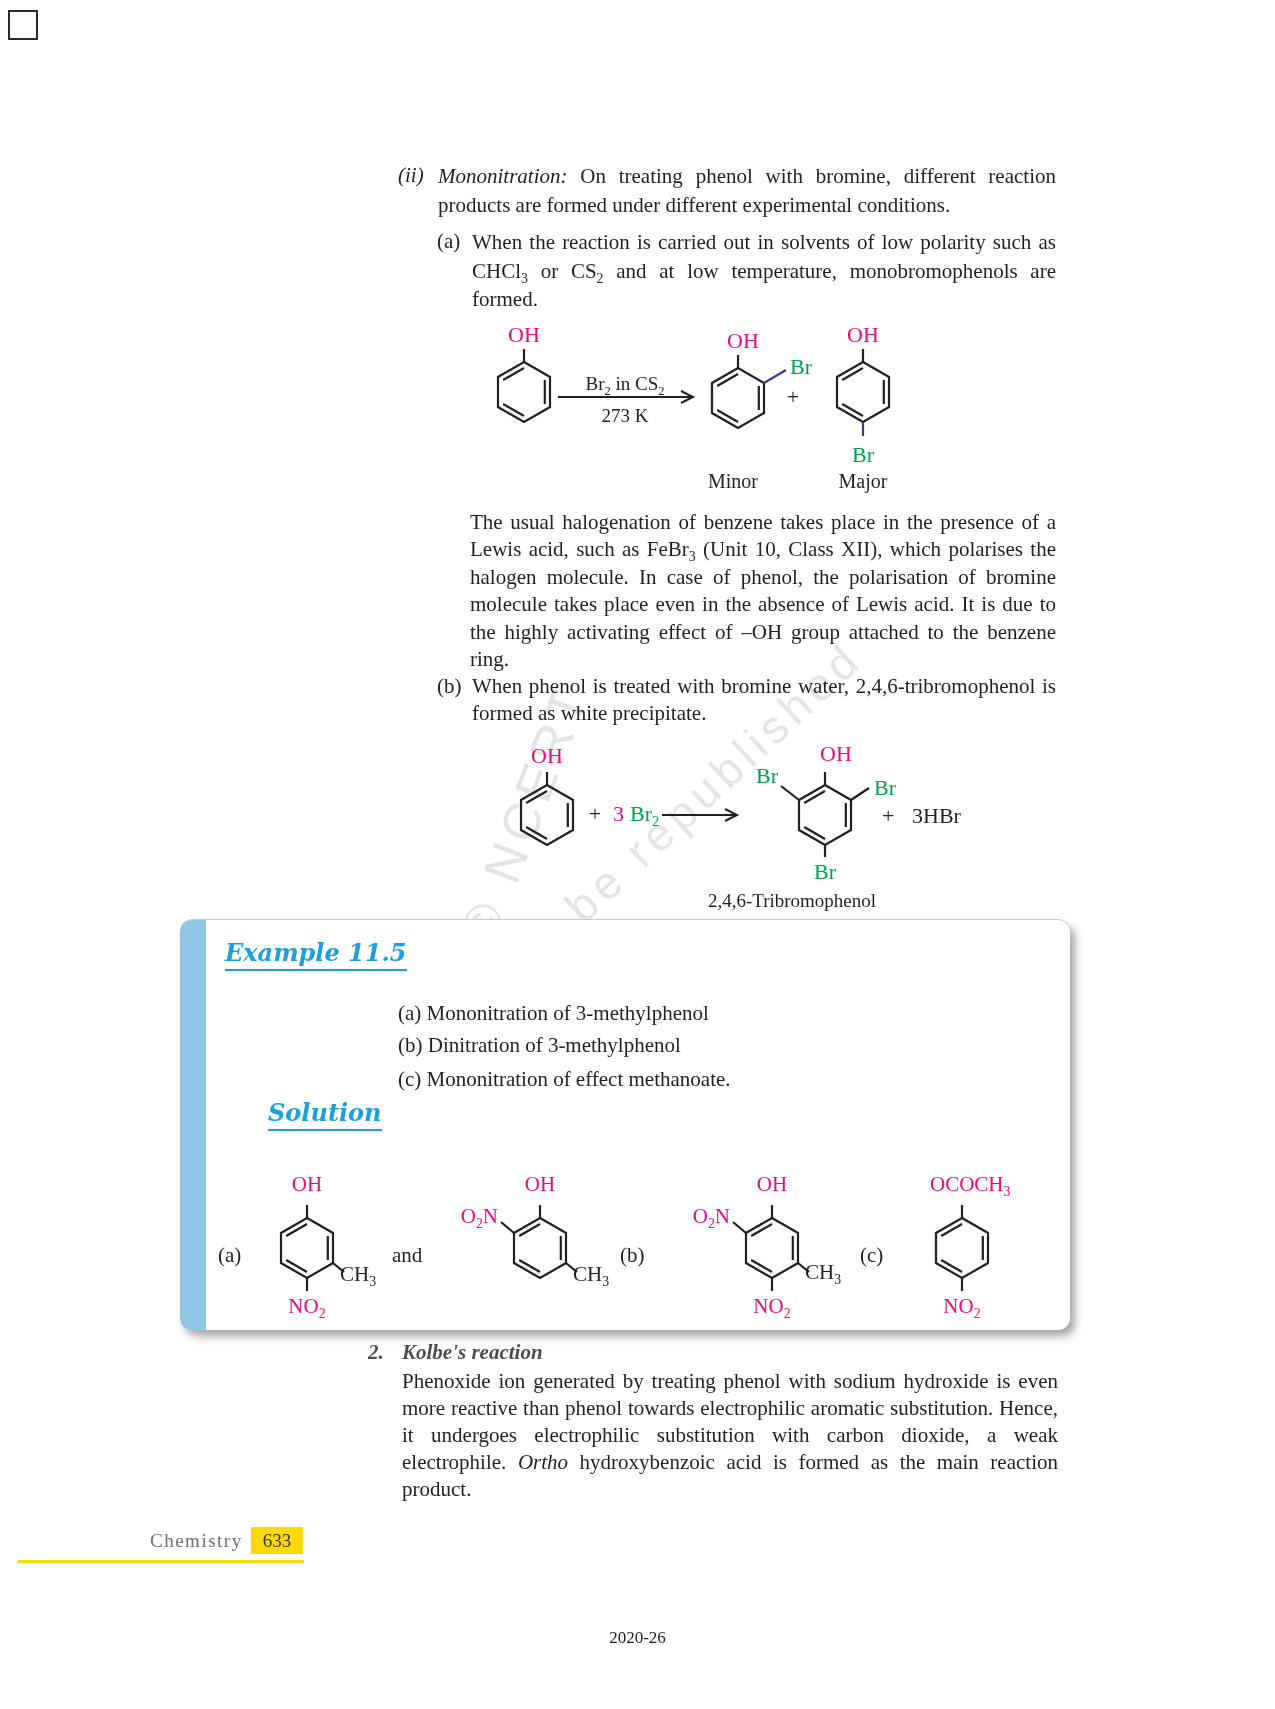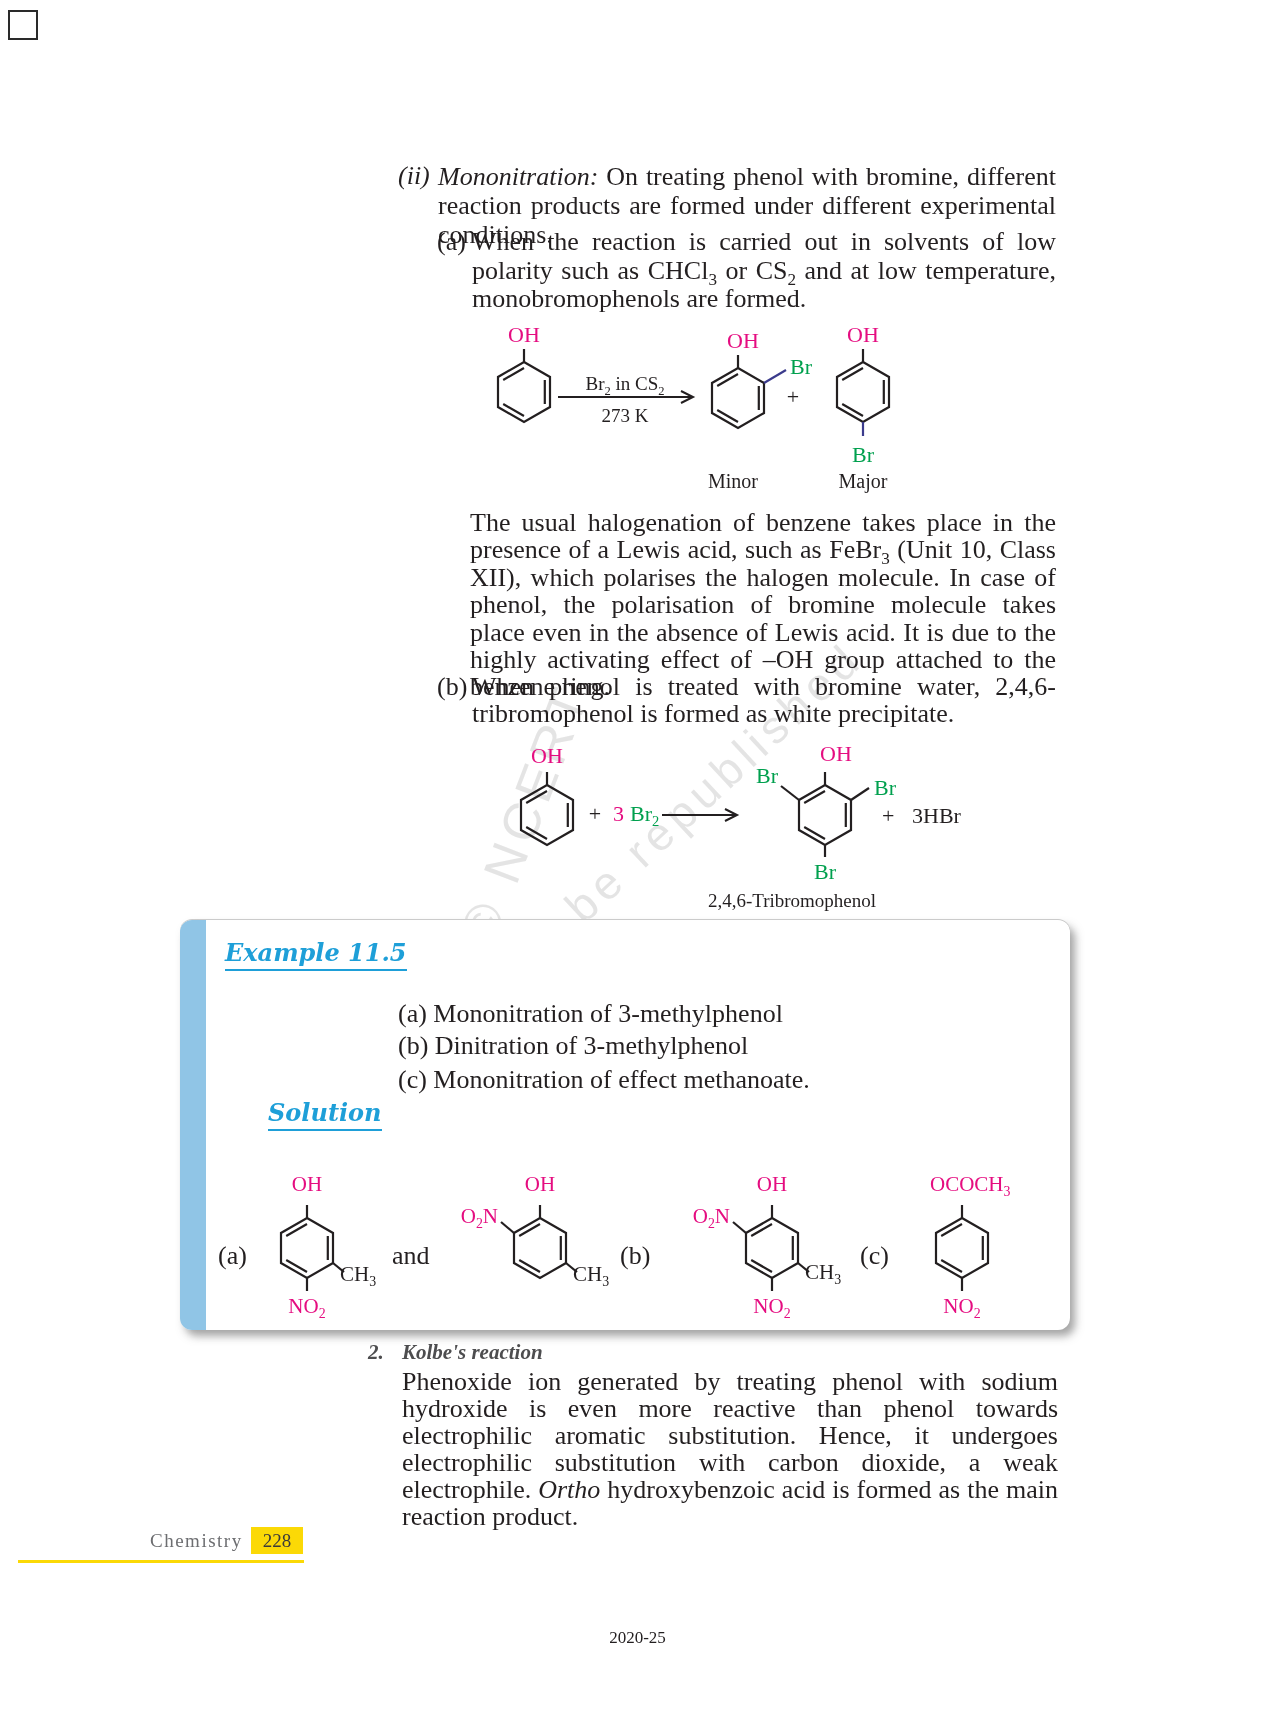--- a/index.html
+++ b/index.html
@@ -2,21 +2,21 @@
 <html style="--pink: #e50d80; --green: #00a04e; --blue: #1e9fd8; --bluebar: #90c5e6; --yellow: #fbd906; --ink: #231f20; --grayhead: #4d4d4f; --grayfoot: #6d6e71; --wm: #cfcfcf;"><head>
 <meta charset="utf-8">
 <style>
   :root{
     --pink:#e50d80; --green:#00a04e; --blue:#1e9fd8; --bluebar:#90c5e6;
     --yellow:#fbd906; --ink:#231f20; --grayhead:#4d4d4f; --grayfoot:#6d6e71; --wm:#cfcfcf;
   }
   html,body{margin:0;padding:0;background:#ffffff;}
   #page{position:relative;width:1275px;height:1709px;background:#fff;overflow:hidden;
         font-family:"Liberation Serif", serif;color:var(--ink);}
-  .t{position:absolute;font-size:26px;line-height:27px;color:var(--ink);}
+  .t{position:absolute;font-size:21px;line-height:27px;color:var(--ink);}
   .para{text-align:justify;}
   .marker{font-style:normal;}
   .it{font-style:italic;}
   sub{font-size:66%;line-height:0;}
   .chem{position:absolute;font-size:22px;white-space:nowrap;color:var(--ink);}
   .center{text-align:center;}
   .right{text-align:right;}
   .pink{color:var(--pink);}
   .green{color:var(--green);}
   .schemelabel{font-size:20px;}
@@ -197,17 +197,17 @@
       <span class="chem pink" style="left:30px;top:12px;font-size:21px">OCOCH<sub>3</sub></span>
       <span class="chem pink center" style="left:32px;top:134px;width:60px;font-size:21px">NO<sub>2</sub></span>
     </div>
   </div>
 
   <span class="kolhead" style="left:368px;top:1340px">2.</span>
   <span class="kolhead" style="left:402px;top:1340px">Kolbe's reaction</span>
   <div class="t para" style="left:402px;top:1368px;width:656px;line-height:27px">Phenoxide ion generated by treating  phenol with sodium hydroxide is even more reactive than phenol towards electrophilic aromatic substitution. Hence, it undergoes electrophilic substitution with carbon dioxide, a weak electrophile. <i>Ortho</i> hydroxybenzoic acid is formed as the main reaction product.</div>
 
   <span id="footer-subject">Chemistry</span>
-  <span id="footer-pagebox">228</span>
+  <span id="footer-pagebox">633</span>
   <div id="footer-rule"></div>
-  <div id="year">2020-25</div>
+  <div id="year">2020-26</div>
 
 </div>
 
 </body></html>

